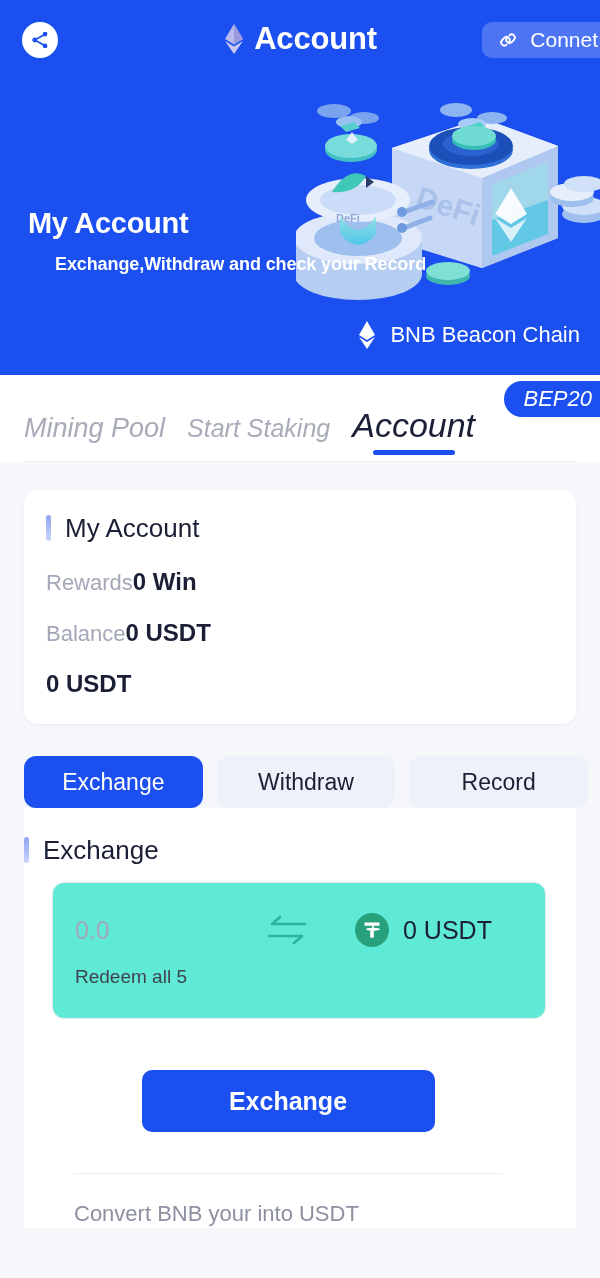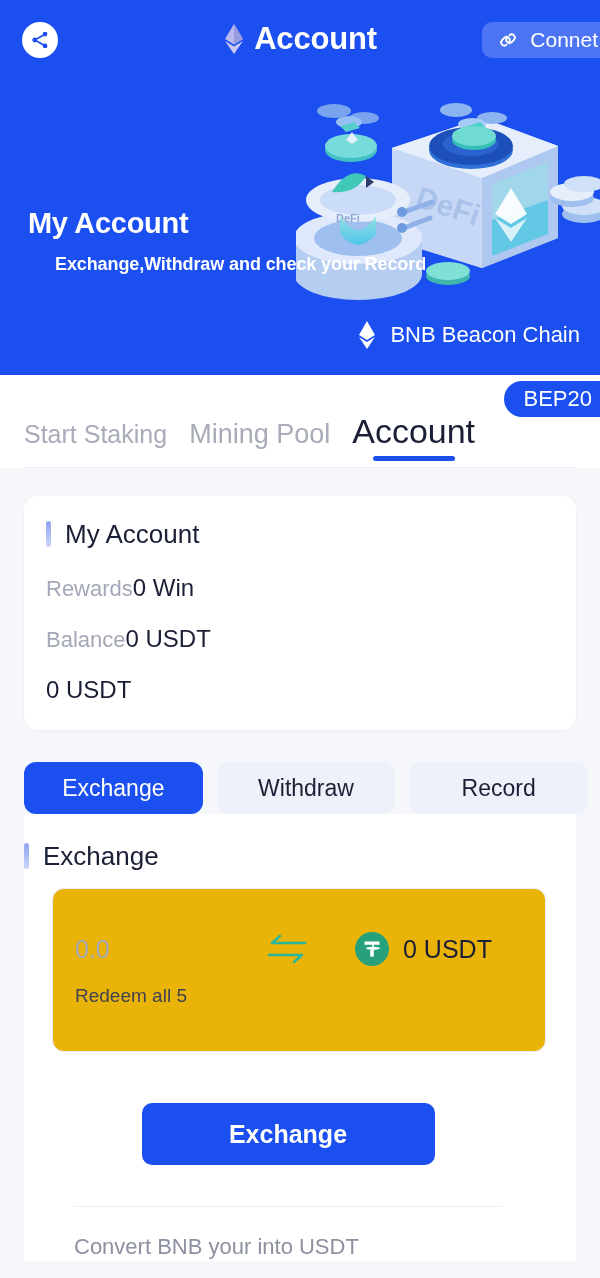--- a/index.html
+++ b/index.html
@@ -124,21 +124,22 @@
     color: #ffffff;
     font-size: 22px;
     line-height: 26px;
     white-space: nowrap;
   }
 
   
   .tabs-area {
     position: relative;
     background: #ffffff;
-    padding-top: 20px;
+    padding-top: 14px;
+    font-style: italic;
   }
   .bep-badge {
     position: absolute;
     right: -18px;
     top: 6px;
     background: #1b4ff0;
     color: #ffffff;
     font-size: 22px;
     line-height: 24px;
     padding: 6px 26px 6px 20px;
@@ -227,21 +228,21 @@
     margin-top: 8px;
   }
   .kv-key {
     color: #a3a7b7;
     font-size: 22px;
     line-height: 28px;
   }
   .kv-val {
     color: #1b1f36;
     font-size: 24px;
-    font-weight: normal;
+    font-weight: bold;
     line-height: 28px;
   }
 
   
   .seg-wrap {
     display: flex;
     gap: 14px;
     margin: 32px 24px 0 24px;
   }
   .seg {
@@ -274,26 +275,26 @@
   .panel-head {
     display: flex;
     align-items: center;
     gap: 14px;
     margin-bottom: 16px;
   }
   .swap-box {
     border: 1px solid #e8eaf2;
     border-radius: 12px;
     margin: 0 6px 0 28px;
-    height: 164px;
+    height: 137px;
     padding: 0 22px;
     display: flex;
     flex-direction: column;
     justify-content: center;
-    background: #eab308;
+    background: #5eead4;
   }
   .swap-line {
     display: flex;
     align-items: center;
   }
   .amount-input {
     border: none;
     outline: none;
     background: transparent;
     font-family: "Liberation Sans", sans-serif;
@@ -482,22 +483,22 @@
       <path d="M10 1 L18 15 L10 20 L2 15 Z" fill="#ffffff"></path>
       <path d="M10 22 L18 17 L10 29 L2 17 Z" fill="#ffffff"></path>
     </svg>
     <span class="chain-label">BNB Beacon Chain</span>
   </div>
 </div>
 
 <div class="tabs-area">
   <div class="bep-badge">BEP20</div>
   <div class="tabs">
+    <div class="tab">Mining Pool</div>
     <div class="tab small">Start Staking</div>
-    <div class="tab">Mining Pool</div>
     <div class="tab active">Account</div>
   </div>
   <div class="tabs-rule"></div>
 </div>
 
 <div class="body-area">
 
   <div class="card">
     <div class="section-head">
       <span class="accent-bar"></span>

